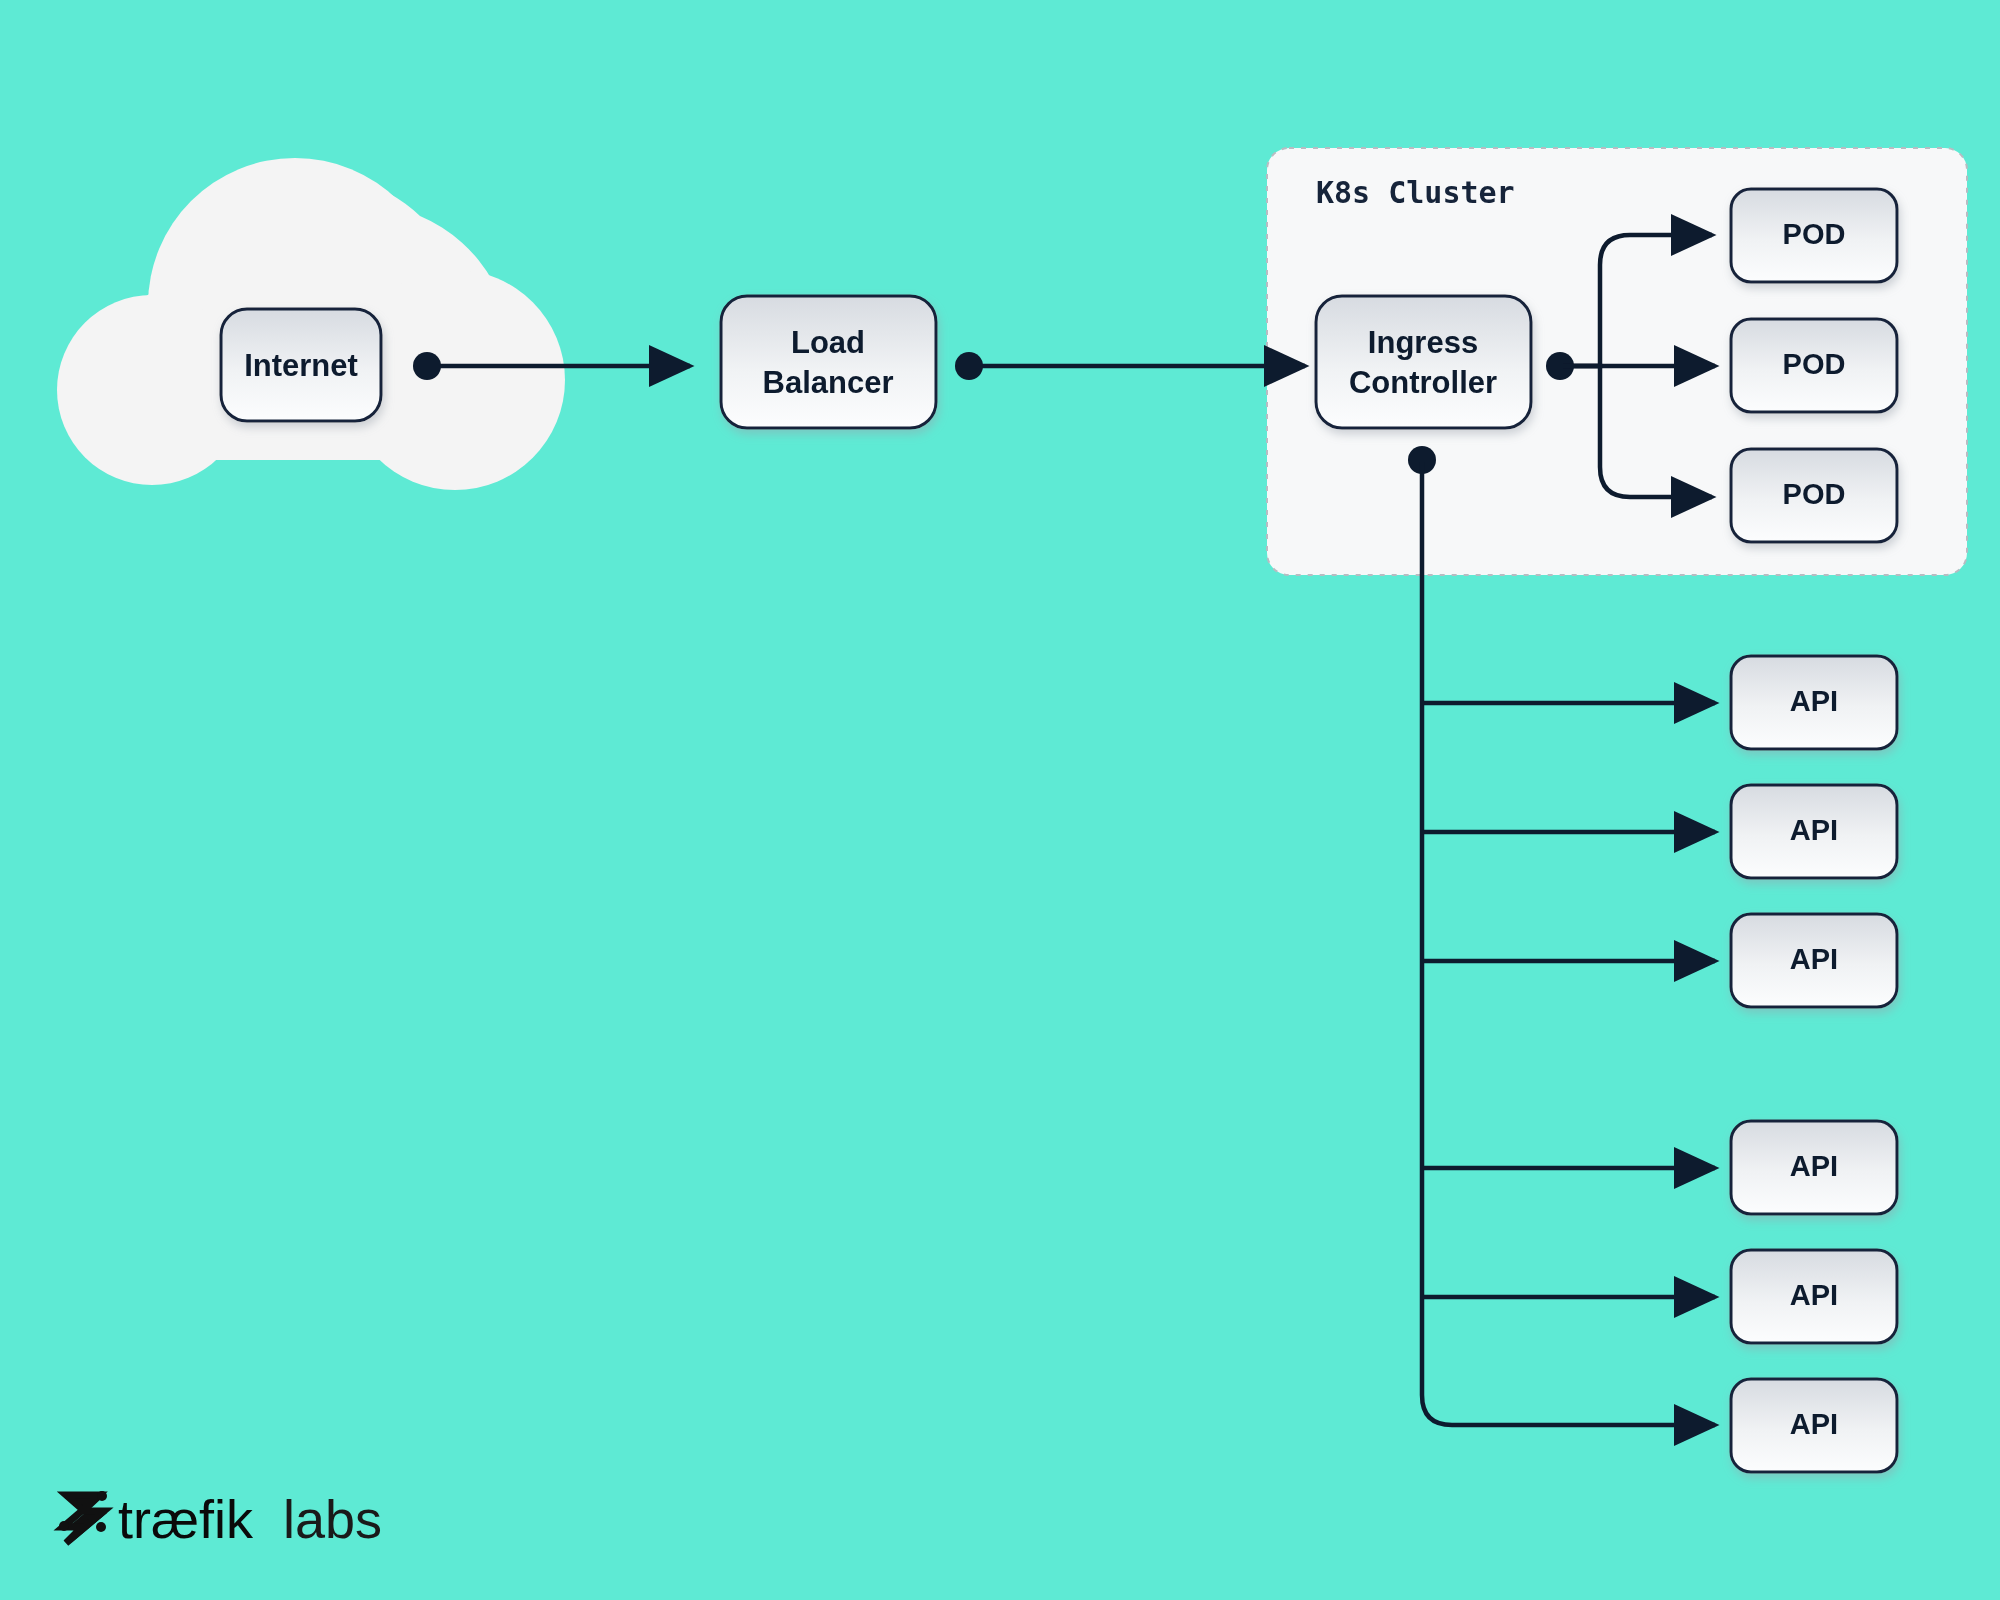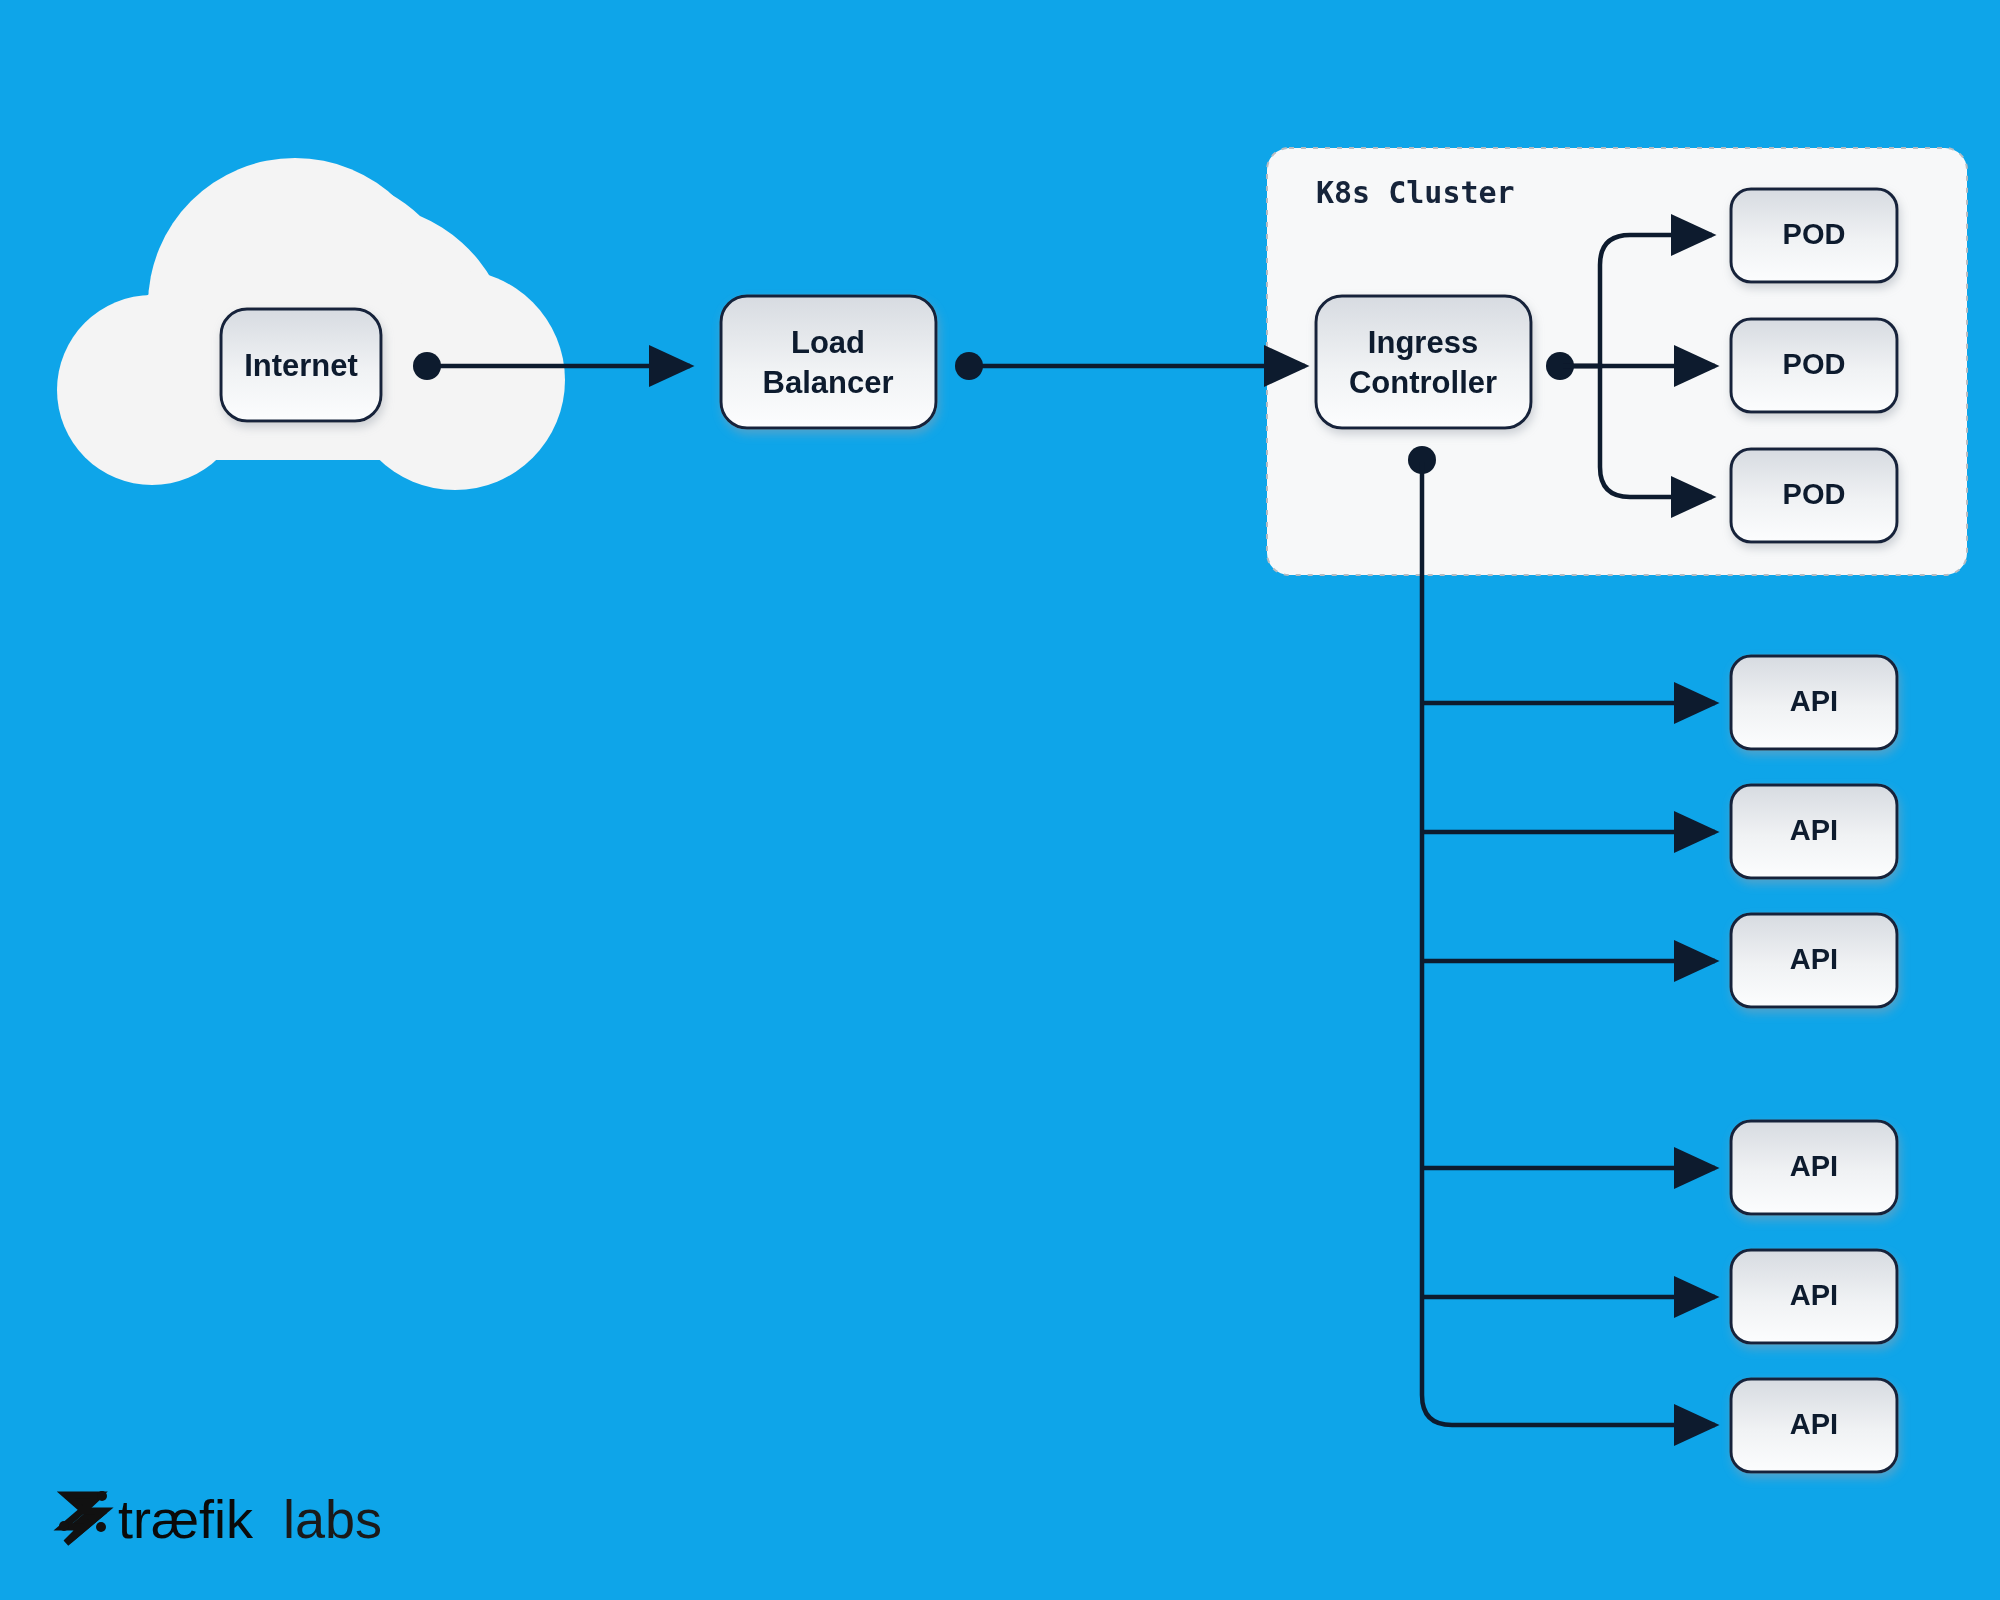--- a/index.html
+++ b/index.html
@@ -10,21 +10,21 @@
   body {
     width: 2000px;
     height: 1600px;
     font-family: "Liberation Sans", sans-serif;
     overflow: hidden;
   }
   #canvas {
     position: relative;
     width: 2000px;
     height: 1600px;
-    background: #0ea5e9;
+    background: #5eead4;
   }
   svg.diagram {
     position: absolute;
     top: 0;
     left: 0;
     width: 2000px;
     height: 1600px;
   }
   .node-label {
     font-family: "Liberation Sans", sans-serif;

